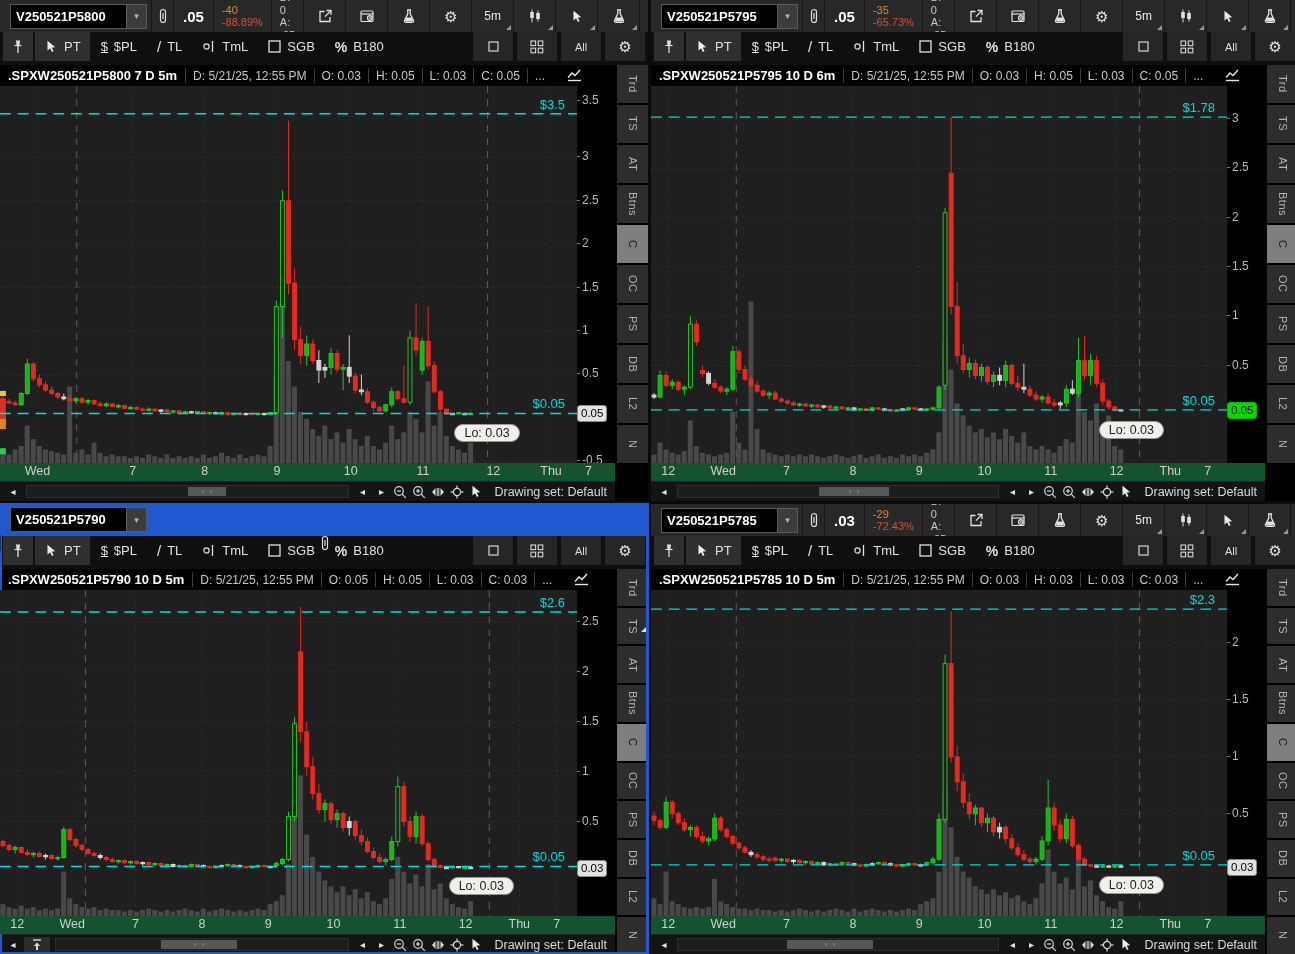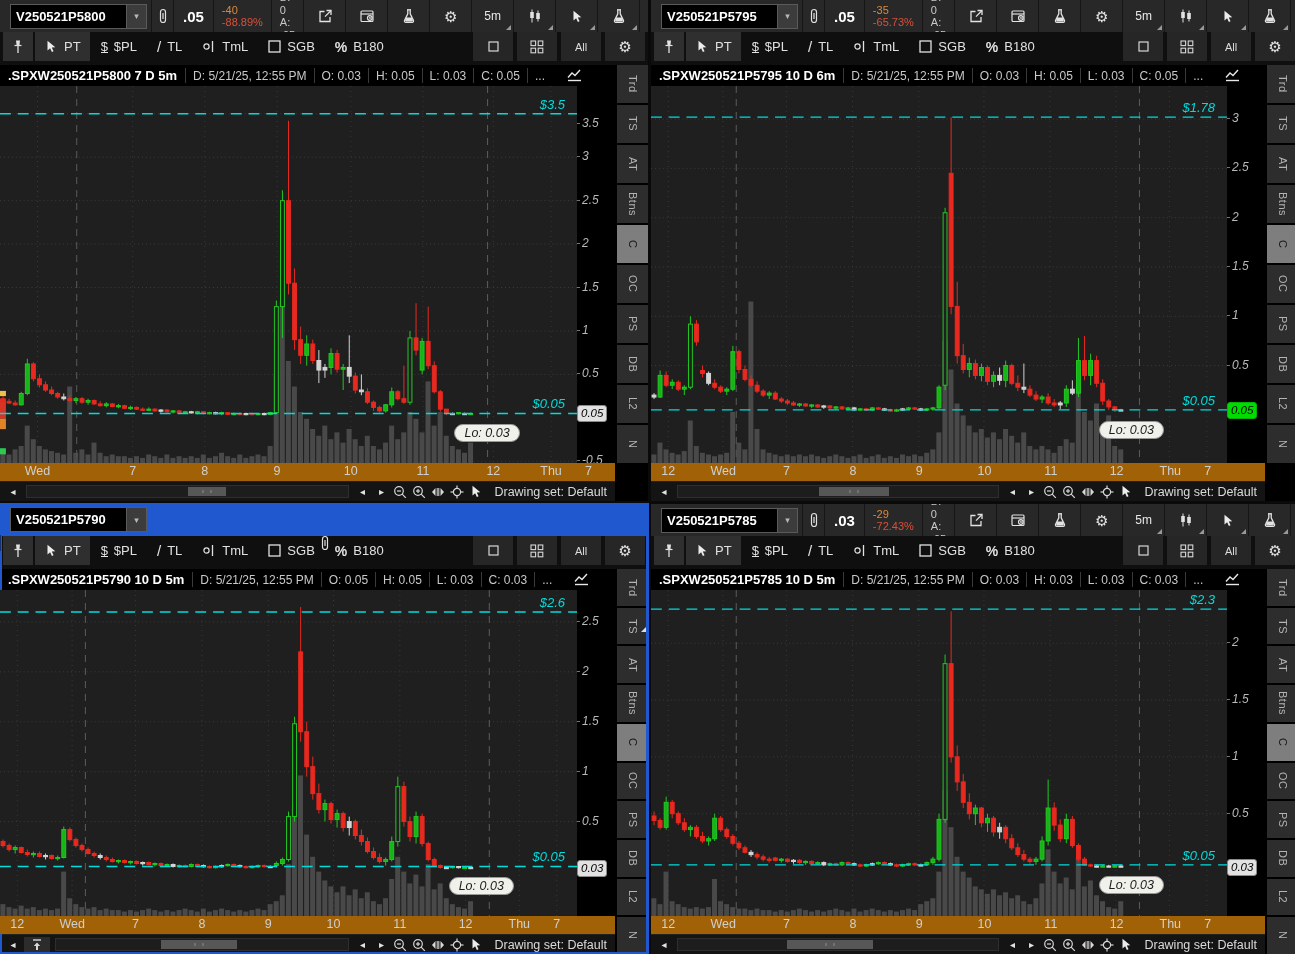--- a/index.html
+++ b/index.html
@@ -45,34 +45,34 @@
   .strip{width:33px;background:#000;display:flex;flex-direction:column;gap:2px;padding-left:2px;}
   .side-tab{height:38px;background:#2d2d2d;color:#b4b4b4;display:flex;align-items:center;justify-content:center;
     writing-mode:vertical-rl;font-size:11px;letter-spacing:.5px;}
   .side-tab.active{background:#7e7e7e;color:#141414;}
   
   .chart-header{height:21px;flex:0 0 21px;background:#000;display:flex;align-items:center;font-size:12px;color:#c8c8c8;overflow:hidden;}
   .ch-title{font-weight:bold;color:#fff;font-size:13px;padding:0 8px;white-space:nowrap;}
   .ch-field{padding:0 7px;border-left:1px solid #3a3a3a;white-space:nowrap;height:15px;display:flex;align-items:center;}
   .ch-style-icon{margin-left:14px;}
   
-  .chart-area{position:relative;flex:1;display:flex;min-height:0;font-style:italic;}
+  .chart-area{position:relative;flex:1;display:flex;min-height:0;}
   .plot{position:relative;flex:1;background:#1f1f1f;overflow:hidden;}
   .plot svg{position:absolute;inset:0;width:100%;height:100%;}
   .lvl-label{position:absolute;color:#00dcdc;font-size:13px;pointer-events:none;}
   .callout{position:absolute;background:#f1f1ec;color:#1c1c1c;border:1px solid #999;border-radius:9px;
     padding:1px 9px;font-size:12.5px;white-space:nowrap;}
   .paxis{width:38px;flex:0 0 38px;background:#000;position:relative;font-size:12px;color:#b9b9b9;}
   .ptick{position:absolute;left:5px;}
   .ptick::before{content:"";position:absolute;left:-5px;top:7px;width:3px;height:1px;background:#777;}
   .bubble{position:absolute;left:0;background:#e2e2e2;color:#000;border:1px solid #8a8a8a;border-radius:3px;
     font-size:11.5px;padding:0 3px;line-height:15px;}
   .bubble.green{background:#00dc00;border-color:#00b400;}
   
-  .time-axis{height:18px;flex:0 0 18px;background:#a16207;position:relative;color:#cfcfcf;font-size:12.5px;overflow:hidden;}
+  .time-axis{height:18px;flex:0 0 18px;background:#14532d;position:relative;color:#cfcfcf;font-size:12.5px;overflow:hidden;}
   .ta-label{position:absolute;top:1px;transform:translateX(-50%);white-space:nowrap;}
   .statusbar{height:20px;flex:0 0 20px;background:#141414;display:flex;align-items:center;gap:3px;padding:0 5px;color:#d6d6d6;border-top:1px solid #222;}
   .sb-btn{width:16px;height:16px;display:flex;align-items:center;justify-content:center;font-size:10px;color:#cdcdcd;}
   .jump-btn{width:26px;height:16px;background:#2c2c2c;display:flex;align-items:center;justify-content:center;}
   .track{flex:1;height:13px;background:#1d1d1d;border:1px solid #2e2e2e;position:relative;margin:0 2px;}
   .handle{position:absolute;top:1px;bottom:1px;background:#575757;}
   .handle::after{content:"";position:absolute;left:50%;top:3px;bottom:3px;width:7px;transform:translateX(-50%);
     border-left:1px solid #8d8d8d;border-right:1px solid #8d8d8d;}
   .drawing-set{font-size:12.5px;color:#dadada;padding:0 3px 0 7px;white-space:nowrap;}
 </style>
@@ -530,21 +530,21 @@
                 <line x1="477.2368421052631" x2="477.2368421052631" y1="326.6175115207373" y2="328.35483870967744" stroke="#22c922" stroke-width="1"></line>
                 <rect x="475.2578947368421" y="327.4861751152074" width="3.957894736842105" height="1.2" fill="#17b317" stroke="#22c922" stroke-width="1"></rect>
                 <line x1="0" x2="585" y1="27.797235023041463" y2="27.797235023041463" stroke="#00dcdc" stroke-dasharray="11 7" stroke-width="1.4"></line>
                 <line x1="0" x2="585" y1="327.4861751152074" y2="327.4861751152074" stroke="#00dcdc" stroke-dasharray="11 7" stroke-width="1.4"></line>
               </svg>
               <span class="lvl-label" style="right: 12px; top: 7.37327%; transform: translateY(-115%);">$3.5</span>
               <span class="lvl-label" style="right: 12px; top: 86.8664%; transform: translateY(-115%);">$0.05</span>
               <div class="callout" style="left: calc(85% - 36px); top: 338.486px;">Lo: 0.03</div>
             </div>
           <div class="paxis">
-              <span class="ptick" style="top: 30px;">3.5</span>
+              <span class="ptick" style="top: 7px;">3.5</span>
               <span class="ptick" style="top: 63.2304px;">3</span>
               <span class="ptick" style="top: 106.664px;">2.5</span>
               <span class="ptick" style="top: 150.097px;">2</span>
               <span class="ptick" style="top: 193.53px;">1.5</span>
               <span class="ptick" style="top: 236.963px;">1</span>
               <span class="ptick" style="top: 280.396px;">0.5</span>
               <span class="ptick" style="top: 367.263px;">-0.5</span>
               <div class="bubble" style="top: 319.486px;">0.05</div>
             </div>
         </div>

